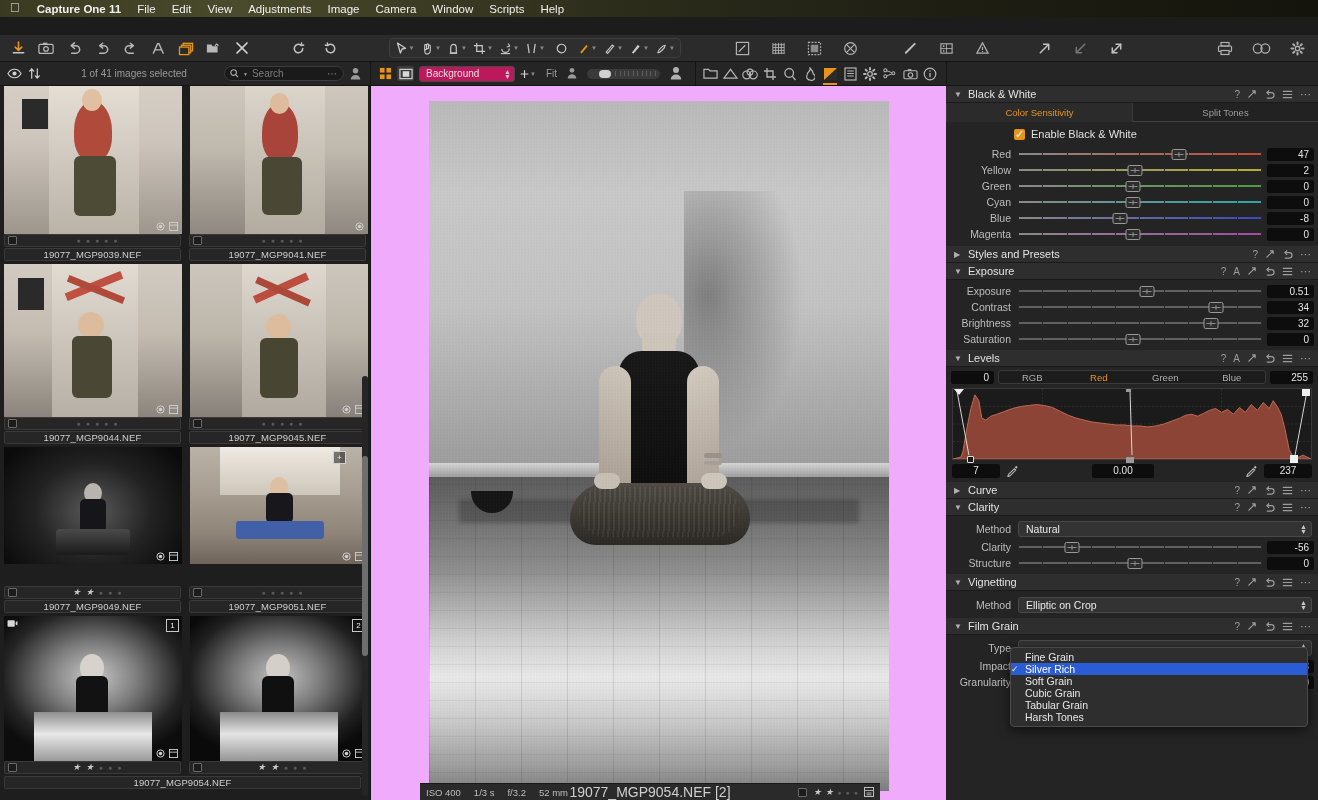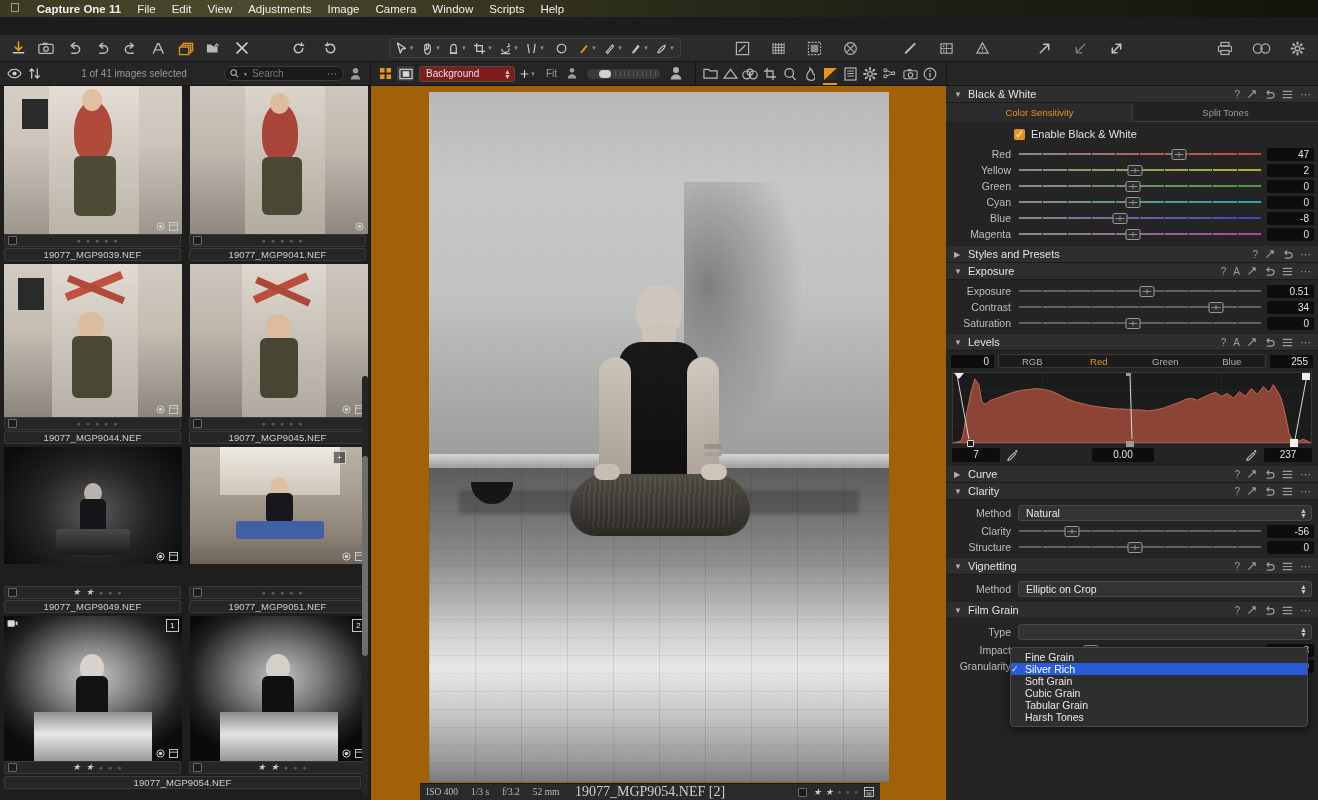--- a/index.html
+++ b/index.html
@@ -88,21 +88,21 @@
     width: 576px; height: 24px; display: flex; align-items: center;
     border-right: 1px solid #141414; padding: 0 6px; gap: 5px;
   }
   .browser-toggle { display: flex; gap: 3px; }
   .bt {
     width: 17px; height: 15px; border-radius: 2px;
     display: flex; align-items: center; justify-content: center;
   }
   .bt.sel { background: #3b3b3b; }
   .combo {
-    height: 16px; background: #7f1d1d; border: 1px solid #4a4a4a; border-radius: 3px;
+    height: 16px; background: #be185d; border: 1px solid #4a4a4a; border-radius: 3px;
     display: flex; align-items: center; padding: 0 3px 0 6px; gap: 4px;
     font-size: 10px; color: #e0e0e0; min-width: 96px;
   }
   .stepper { font-size: 7px; color: #c8c8c8; line-height: 5px; text-align: center; }
   .subbar-right {
     flex: 1; height: 24px; display: flex; align-items: center; justify-content: flex-end;
     padding-right: 2px; gap: 0;
   }
   .fit-label { font-size: 10px; color: #9a9a9a; margin-right: 5px; }
   .zoom-slider {
@@ -174,22 +174,22 @@
   
   .vscroll {
     position: absolute; right: 2px; top: 290px; width: 6px; height: 420px;
     background: #252525; border-radius: 3px;
   }
   .vscroll i { display:block; position:absolute; top: 80px; left: 0; width: 6px; height: 200px; background: #6e6e6e; border-radius: 3px; }
 
   
   .viewer {
     position: absolute; top: 86px; left: 371px; width: 575px; height: 714px;
-    background: #a16207;
-    display: flex; align-items: flex-start; justify-content: center; font-family: Liberation Serif, serif;
+    background: #f0abfc;
+    display: flex; align-items: center; justify-content: center;
   }
   .photo-wrap {
     position: relative; margin-top: 6px;
     width: 460px; height: 690px;
     background: #171717;
   }
   .photo { position: absolute; inset: 0; overflow: hidden; }
   .viewer-status {
     position: absolute; bottom: 0; left: 49px; width: 460px; height: 17px;
     background: #2a2a2a; border-top: 1px solid #191919;
@@ -1316,20 +1316,41 @@
               <i></i>
               <i></i>
               <i></i>
               <i></i>
             </span>
           <span class="sl-knob" style="left:81%"></span>
         </span>
         <span class="sl-val">34</span>
       </div>
       <div class="slider-row">
+        <span class="sl-label">Brightness</span>
+        <span class="sl-track-wrap">
+          <span class="sl-track"></span>
+            <span class="sl-ticks">
+              <i></i>
+              <i></i>
+              <i></i>
+              <i></i>
+              <i></i>
+              <i></i>
+              <i></i>
+              <i></i>
+              <i></i>
+              <i></i>
+              <i></i>
+            </span>
+          <span class="sl-knob" style="left:79%"></span>
+        </span>
+        <span class="sl-val">32</span>
+      </div>
+      <div class="slider-row">
         <span class="sl-label">Saturation</span>
         <span class="sl-track-wrap">
           <span class="sl-track"></span>
             <span class="sl-ticks">
               <i></i>
               <i></i>
               <i></i>
               <i></i>
               <i></i>
               <i></i>

